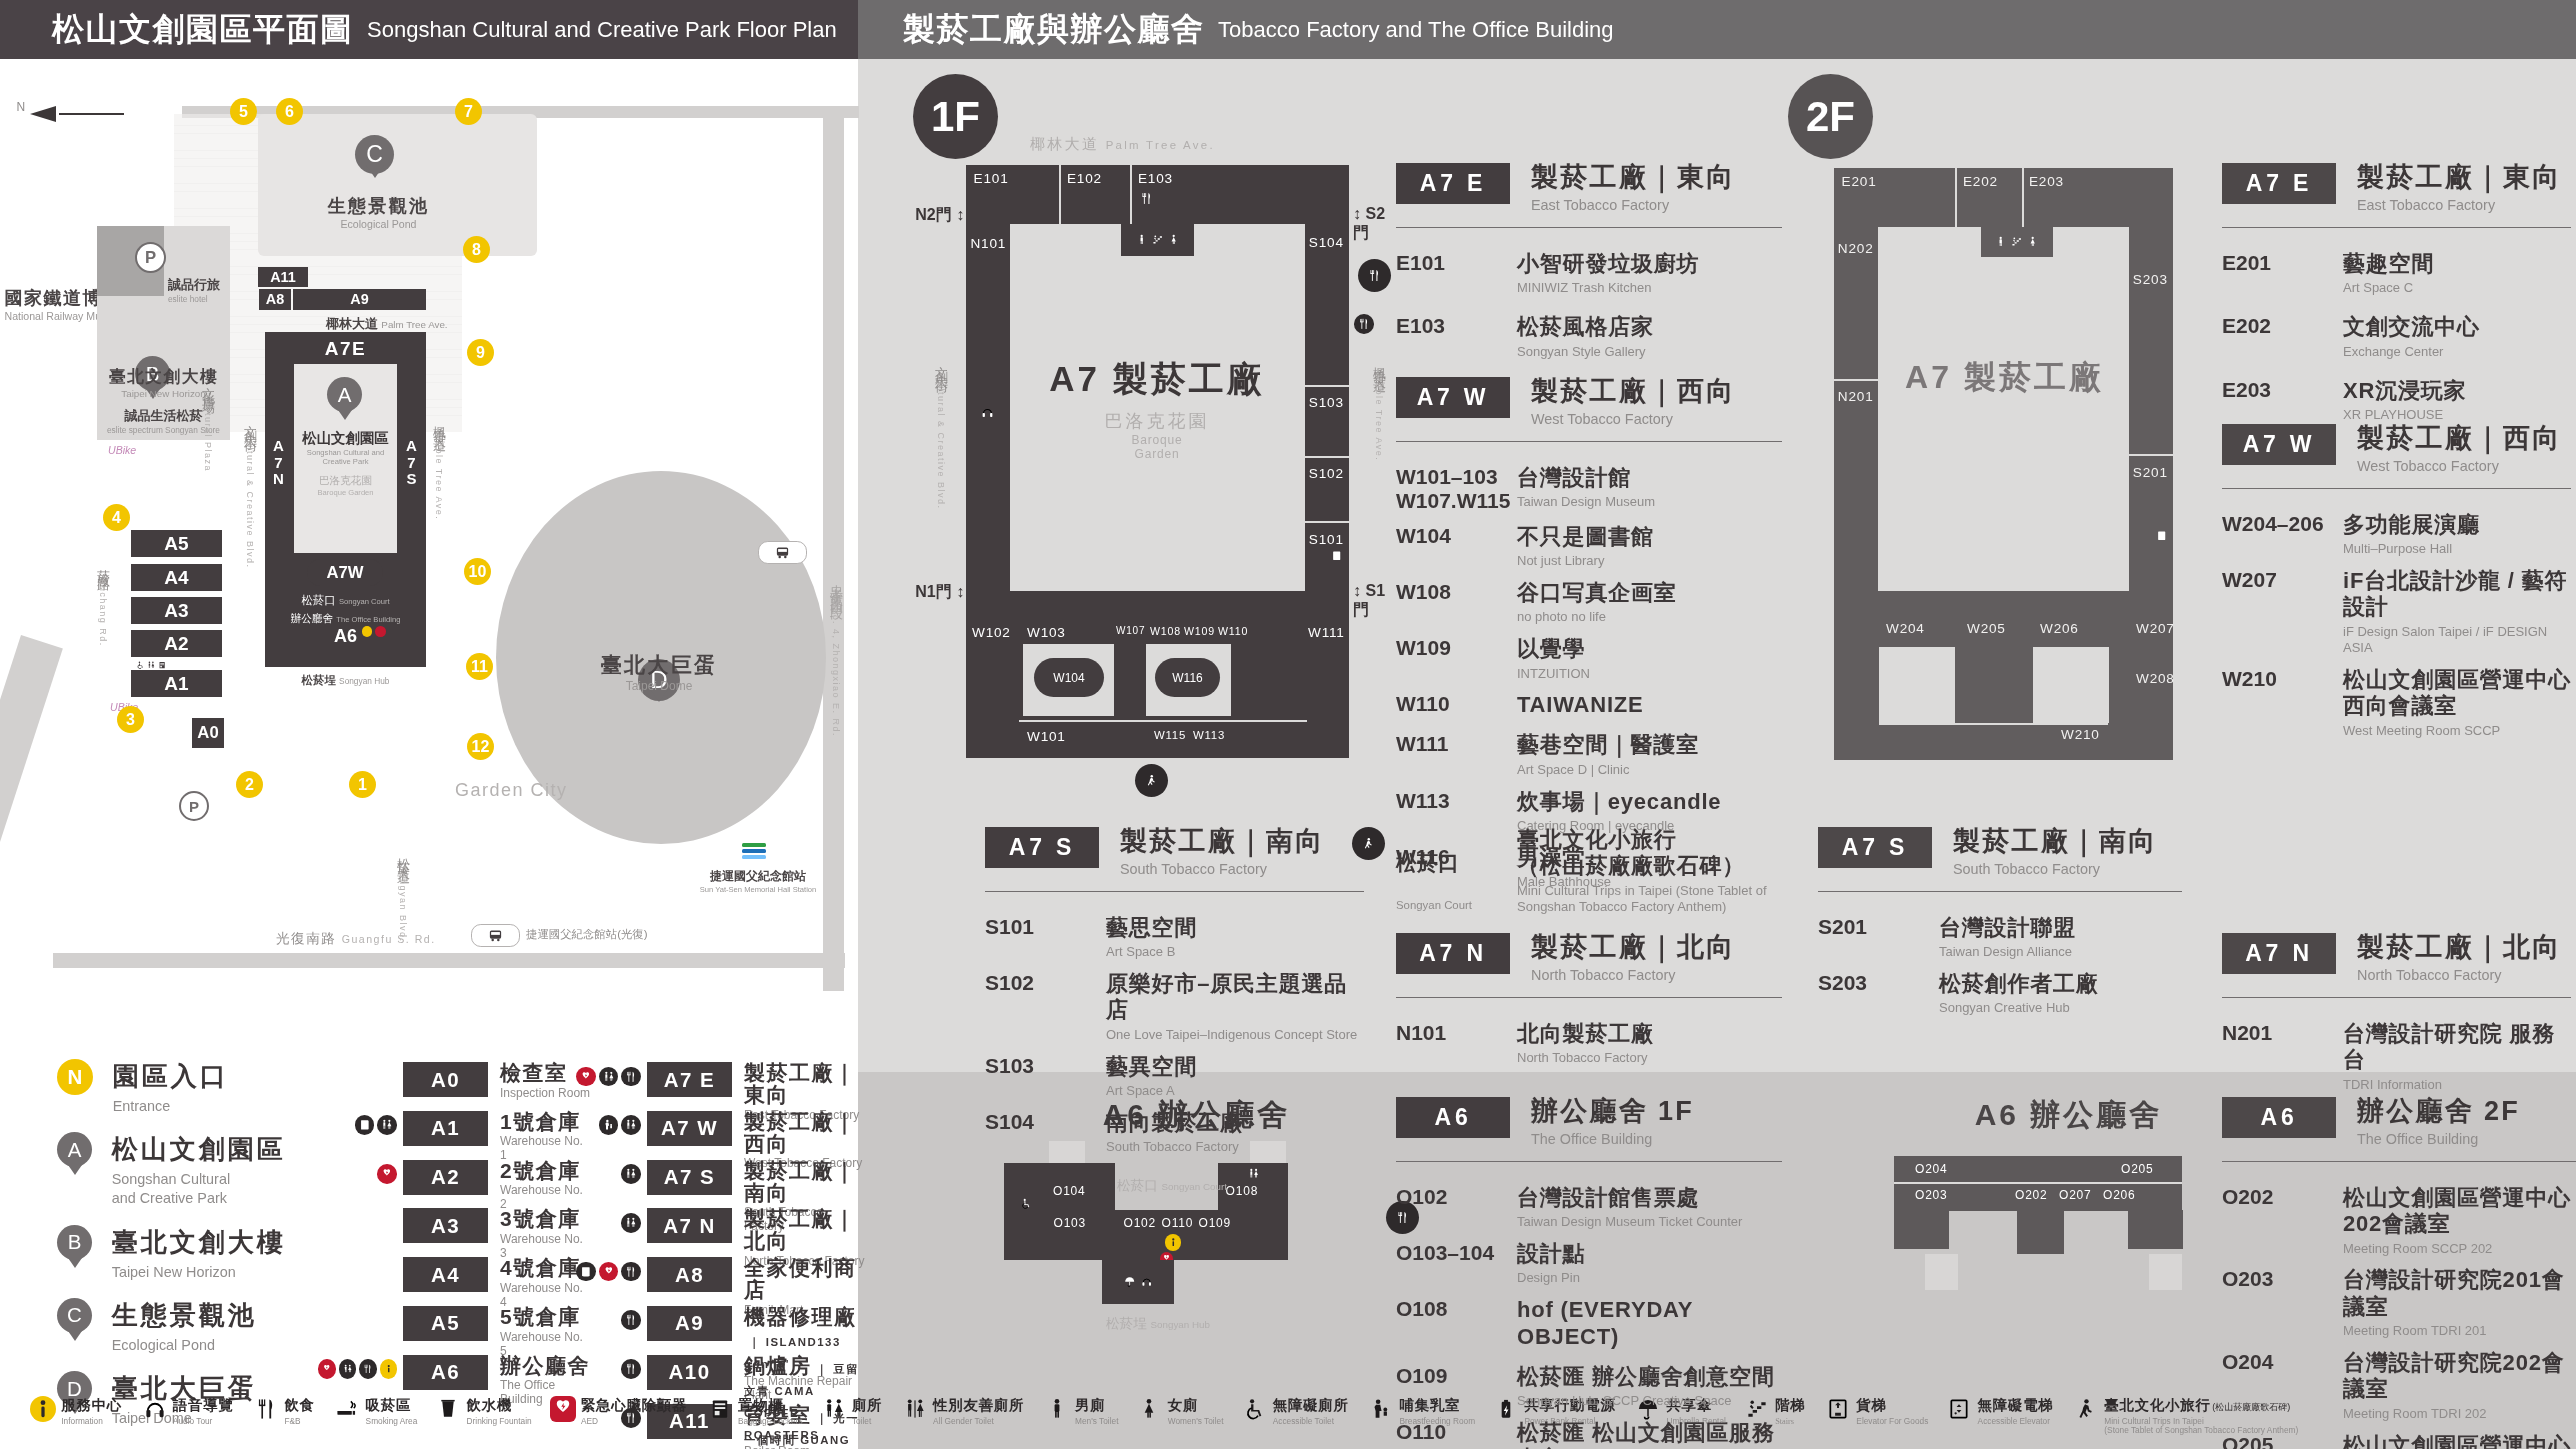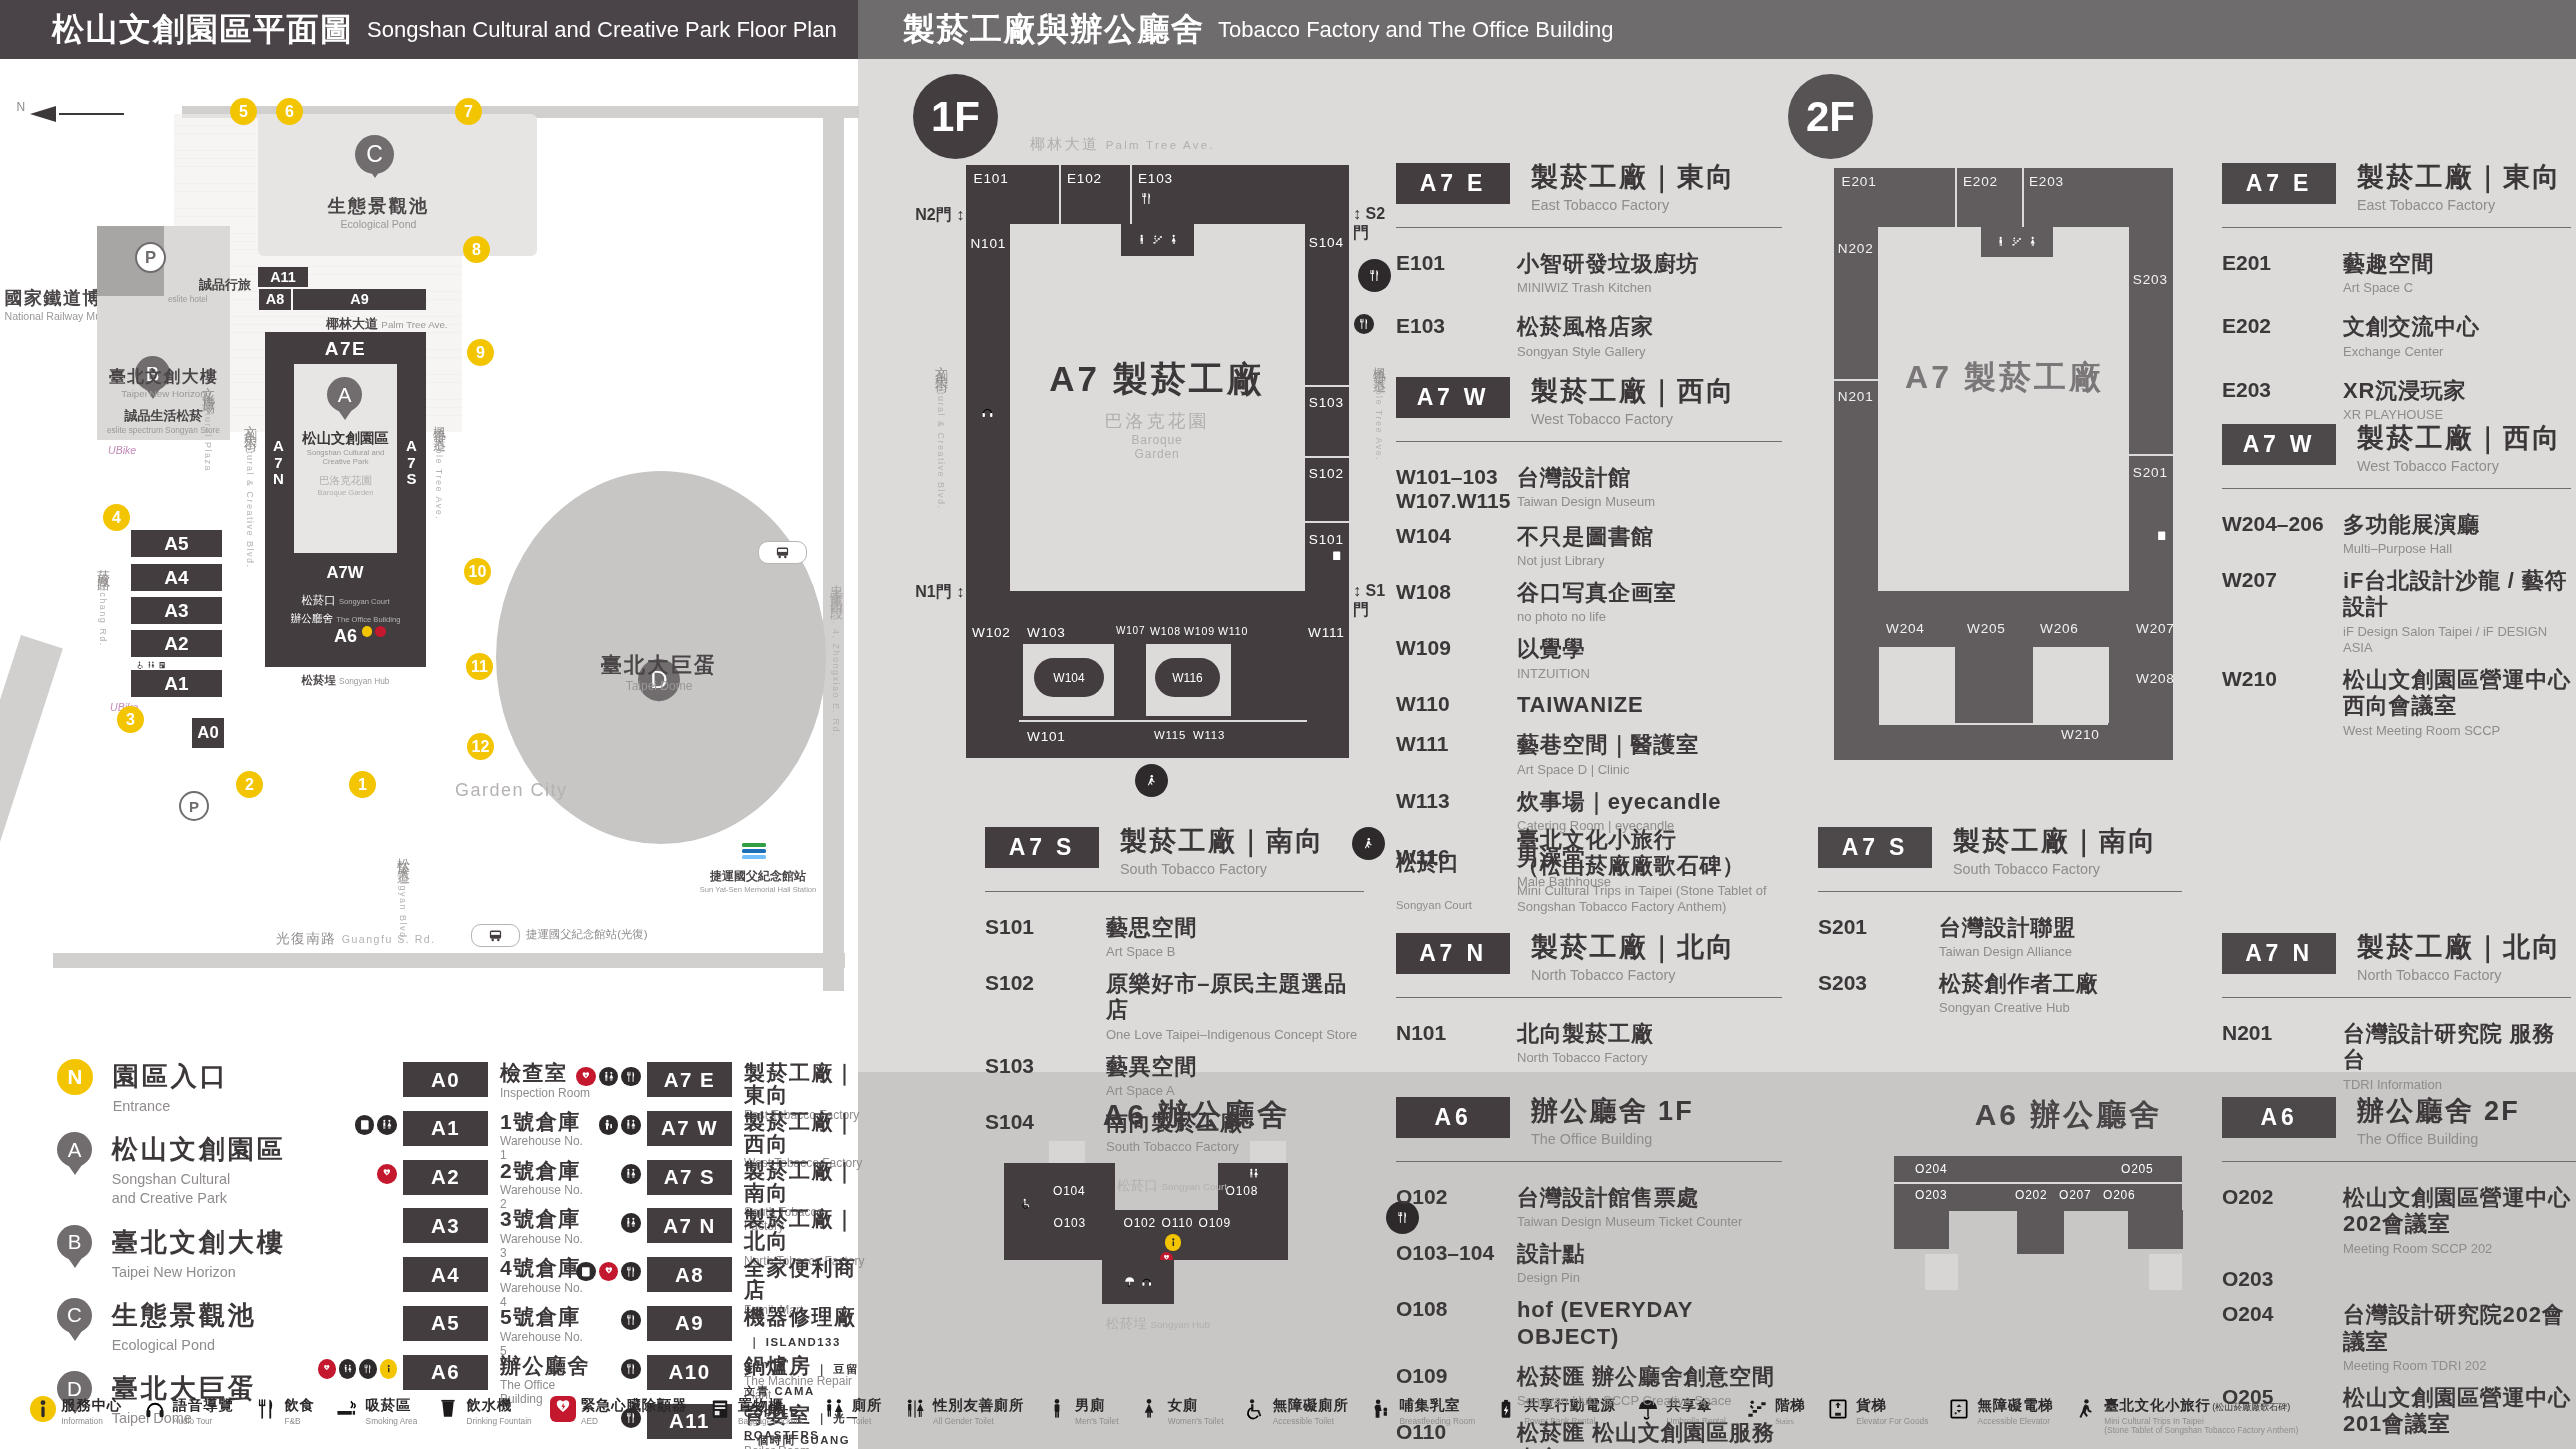--- a/index.html
+++ b/index.html
@@ -235,21 +235,21 @@
       <div class="maplab-zh" style="font-size:18px;letter-spacing:2.3px;">生態景觀池</div>
       <div class="maplab-en" style="font-size:10.6px;">Ecological Pond</div>
     </div>
 
     <div class="abs" style="left:97px;top:167px;width:133px;height:214px;background:#dbd9d8;"></div>
     <div class="abs" style="left:97px;top:167px;width:67px;height:70px;background:#a8a6a5;"></div>
     <div class="abs" style="left:135px;top:183px;width:27px;height:27px;border-radius:50%;background:#fff;border:2.3px solid #716d6e;color:#716d6e;font-weight:bold;font-size:16.7px;display:flex;align-items:center;justify-content:center;">
         <span>P</span>
       </div>
     <div class="abs" style="left:168px;top:217px;">
-      <div class="maplab-zh" style="font-size:13px;margin-left:31px;">誠品行旅</div>
+      <div class="maplab-zh" style="font-size:13px;">誠品行旅</div>
       <div class="maplab-en" style="font-size:8.3px;">eslite hotel</div>
     </div>
     <div class="abs pin" style="left:135px;top:258px;">
         <span>B</span>
       </div>
     <div class="abs" style="left:97px;top:306px;width:133px;text-align:center;">
       <div class="maplab-zh" style="font-size:16.7px;letter-spacing:1.5px;">臺北文創大樓</div>
       <div class="maplab-en" style="font-size:9.8px;">Taipei New Horizon</div>
       <div class="maplab-zh" style="font-size:13px;margin-top:7.6px;">誠品生活松菸</div>
       <div class="maplab-en" style="font-size:8.3px;">eslite spectrum Songyan Store</div>
@@ -1363,20 +1363,24 @@
 
         <div class="code">O202</div>
         <div>
             <div class="t">松山文創園區營運中心202會議室</div>
             <div class="sub">Meeting Room SCCP 202</div>
           </div>
       </div>
       <div class="item">
 
         <div class="code">O203</div>
+        <div>
+            <div class="t">台灣設計研究院201會議室</div>
+            <div class="sub">Meeting Room TDRI 201</div>
+          </div>
       </div>
       <div class="item">
 
         <div class="code">O204</div>
         <div>
             <div class="t">台灣設計研究院202會議室</div>
             <div class="sub">Meeting Room TDRI 202</div>
           </div>
       </div>
       <div class="item">

